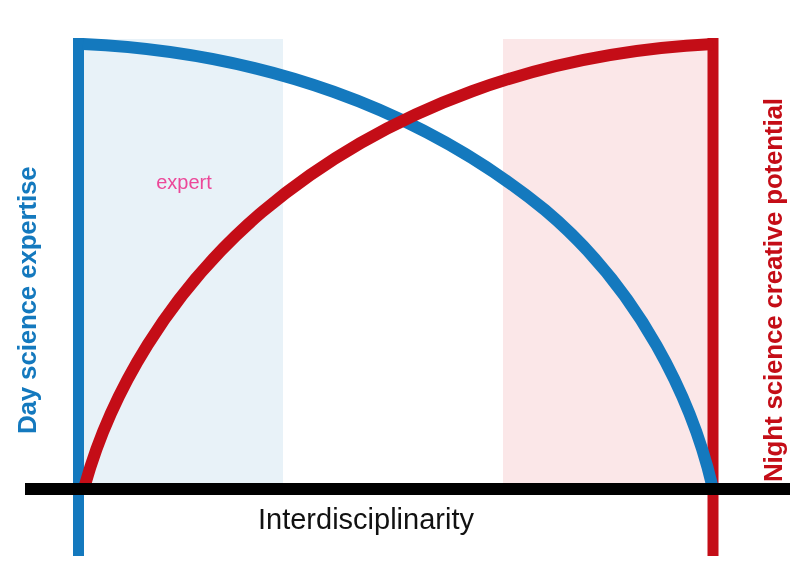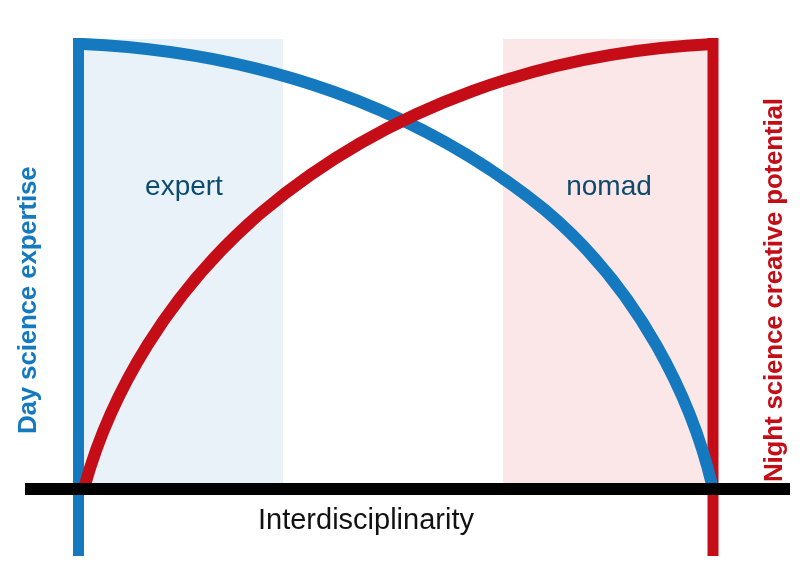--- a/index.html
+++ b/index.html
@@ -44,22 +44,22 @@
   }
   #y-label-right {
     color: #c40d17;
     transform-origin: 0 0;
     transform: rotate(-90deg);
     left: 760px;
     top: 482px;
   }
   .region-label {
     position: absolute;
-    color: #0c4a6e;
-    font-size: 28px;
+    color: #ec4899;
+    font-size: 20px;
     font-weight: normal;
     white-space: nowrap;
     text-align: center;
     line-height: 1;
   }
   #label-expert   { left: 86px;  top: 172px; width: 196px; }
   #label-renaissance { left: 286px; top: 172px; width: 216px; }
   #label-nomad    { left: 506px; top: 172px; width: 206px; }
   #x-label {
     position: absolute;
@@ -98,17 +98,16 @@
     <rect x="25" y="483" width="765" height="12" fill="#000000"></rect>
   </svg>
 
   <div class="axis-label" id="y-label-left">Day science expertise</div>
 
   <div class="axis-label" id="y-label-right">Night science creative potential</div>
 
   <div class="region-label" id="label-expert">expert</div>
 
 
-  <div class="region-label" id="label-nomad">nomad</div>
 
   <div id="x-label">Interdisciplinarity</div>
 
 </div>
 
 </body></html>

